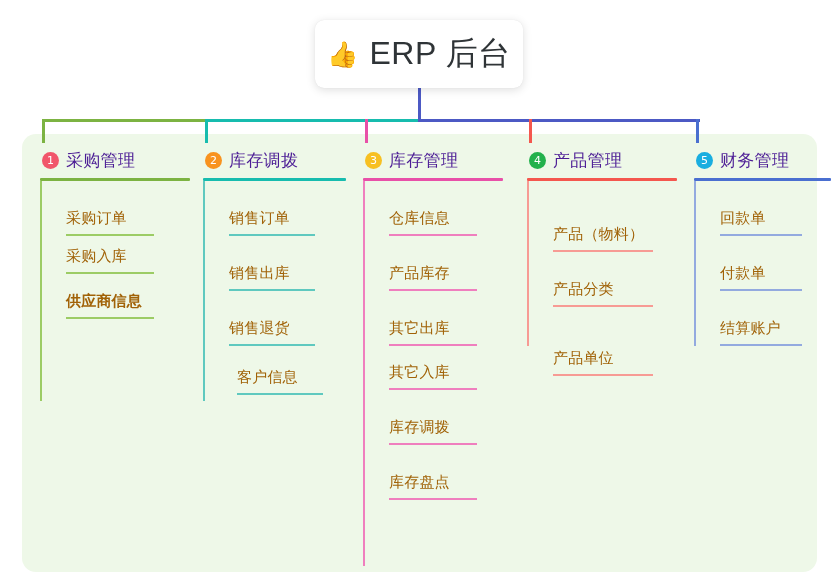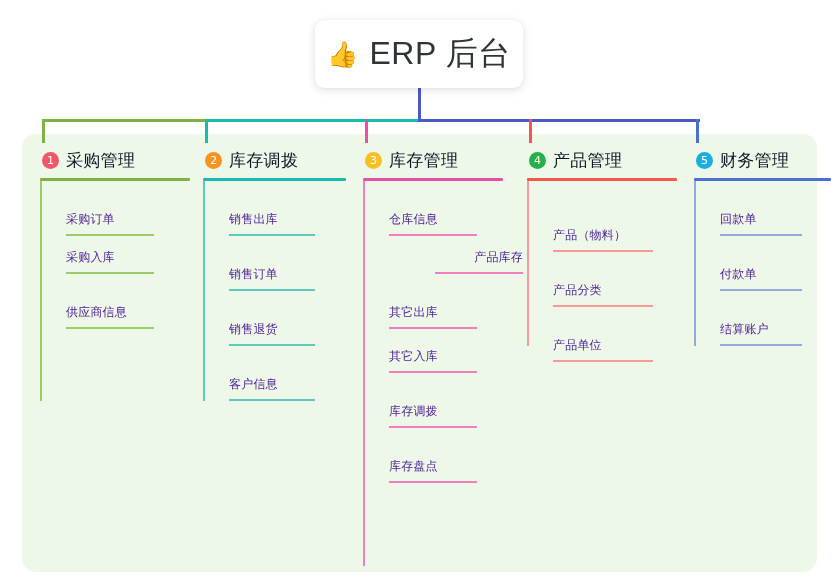--- a/index.html
+++ b/index.html
@@ -94,21 +94,21 @@
     border-radius: 50%;
     color: #ffffff;
     font-size: 11px;
     line-height: 17px;
     text-align: center;
     flex: 0 0 auto;
     font-family: "DejaVu Sans", sans-serif;
   }
   .col-title {
     font-size: 17px;
-    color: #0f172a;
+    color: #4c1d95;
     white-space: nowrap;
     letter-spacing: 0.3px;
   }
   .col-underline {
     height: 3px;
     margin-top: 5px;
     border-radius: 1px;
   }
 
   
@@ -124,22 +124,22 @@
   }
   .leaf {
     position: relative;
     box-sizing: border-box;
     padding-left: 26px;
     display: flex;
     flex-direction: column;
     justify-content: flex-end;
   }
   .leaf-label {
-    font-size: 12px;
-    color: #4c1d95;
+    font-size: 15px;
+    color: #a16207;
     white-space: nowrap;
     padding-bottom: 6px;
     letter-spacing: 0.2px;
   }
   .leaf-underline {
     height: 1.6px;
   }
 </style>
 </head>
 <body>
@@ -177,65 +177,65 @@
         <div class="leaf-wrap">
           <div class="spine" style="background: rgb(156, 204, 101); height: 220px;"></div>
           <div class="leaf" style="height: 55px;">
             <div class="leaf-label">采购订单</div>
             <div class="leaf-underline" style="width: 88px; background: rgb(156, 204, 101);"></div>
           </div>
           <div class="leaf" style="height: 38px;">
             <div class="leaf-label">采购入库</div>
             <div class="leaf-underline" style="width: 88px; background: rgb(156, 204, 101);"></div>
           </div>
-          <div class="leaf" style="height: 55px;">
+          <div class="leaf" style="height: 45px; font-weight: bold;">
             <div class="leaf-label">供应商信息</div>
             <div class="leaf-underline" style="width: 88px; background: rgb(156, 204, 101);"></div>
           </div>
         </div>
       </div>
       <div class="column" style="left: 203px; top: 147px; width: 163px;">
         <div class="col-header">
           <span class="badge" style="background: rgb(248, 147, 31);">2</span>
           <span class="col-title">库存调拨</span>
         </div>
         <div class="col-underline" style="width: 143px; background: rgb(23, 188, 174);"></div>
         <div class="leaf-wrap">
           <div class="spine" style="background: rgb(95, 201, 191); height: 220px;"></div>
           <div class="leaf" style="height: 55px;">
+            <div class="leaf-label">销售订单</div>
+            <div class="leaf-underline" style="width: 86px; background: rgb(95, 201, 191);"></div>
+          </div>
+          <div class="leaf" style="height: 55px;">
             <div class="leaf-label">销售出库</div>
             <div class="leaf-underline" style="width: 86px; background: rgb(95, 201, 191);"></div>
           </div>
           <div class="leaf" style="height: 55px;">
-            <div class="leaf-label">销售订单</div>
-            <div class="leaf-underline" style="width: 86px; background: rgb(95, 201, 191);"></div>
-          </div>
-          <div class="leaf" style="height: 55px;">
             <div class="leaf-label">销售退货</div>
             <div class="leaf-underline" style="width: 86px; background: rgb(95, 201, 191);"></div>
           </div>
-          <div class="leaf" style="height: 55px;">
+          <div class="leaf" style="height: 49px; margin-left: 8px;">
             <div class="leaf-label">客户信息</div>
             <div class="leaf-underline" style="width: 86px; background: rgb(95, 201, 191);"></div>
           </div>
         </div>
       </div>
       <div class="column" style="left: 363px; top: 147px; width: 160px;">
         <div class="col-header">
           <span class="badge" style="background: rgb(247, 192, 34);">3</span>
           <span class="col-title">库存管理</span>
         </div>
         <div class="col-underline" style="width: 140px; background: rgb(232, 80, 168);"></div>
         <div class="leaf-wrap">
           <div class="spine" style="background: rgb(239, 127, 190); height: 385px;"></div>
           <div class="leaf" style="height: 55px;">
             <div class="leaf-label">仓库信息</div>
             <div class="leaf-underline" style="width: 88px; background: rgb(239, 127, 190);"></div>
           </div>
-          <div class="leaf" style="height: 38px; align-items: flex-end;">
+          <div class="leaf" style="height: 55px;">
             <div class="leaf-label">产品库存</div>
             <div class="leaf-underline" style="width: 88px; background: rgb(239, 127, 190);"></div>
           </div>
           <div class="leaf" style="height: 55px;">
             <div class="leaf-label">其它出库</div>
             <div class="leaf-underline" style="width: 88px; background: rgb(239, 127, 190);"></div>
           </div>
           <div class="leaf" style="height: 44px;">
             <div class="leaf-label">其它入库</div>
             <div class="leaf-underline" style="width: 88px; background: rgb(239, 127, 190);"></div>
@@ -259,21 +259,21 @@
         <div class="leaf-wrap">
           <div class="spine" style="background: rgb(247, 155, 148); height: 165px;"></div>
           <div class="leaf" style="height: 71px;">
             <div class="leaf-label">产品（物料）</div>
             <div class="leaf-underline" style="width: 100px; background: rgb(247, 155, 148);"></div>
           </div>
           <div class="leaf" style="height: 55px;">
             <div class="leaf-label">产品分类</div>
             <div class="leaf-underline" style="width: 100px; background: rgb(247, 155, 148);"></div>
           </div>
-          <div class="leaf" style="height: 55px;">
+          <div class="leaf" style="height: 69px;">
             <div class="leaf-label">产品单位</div>
             <div class="leaf-underline" style="width: 100px; background: rgb(247, 155, 148);"></div>
           </div>
         </div>
       </div>
       <div class="column" style="left: 694px; top: 147px; width: 157px;">
         <div class="col-header">
           <span class="badge" style="background: rgb(25, 174, 224);">5</span>
           <span class="col-title">财务管理</span>
         </div>

